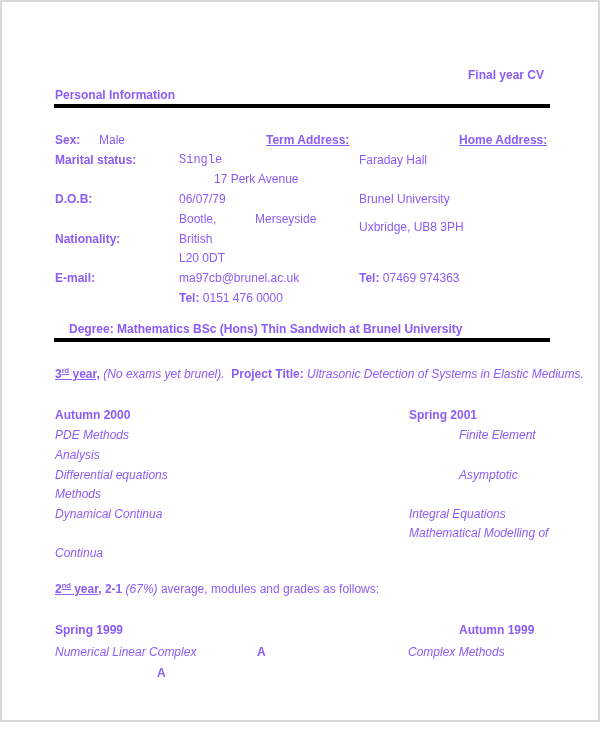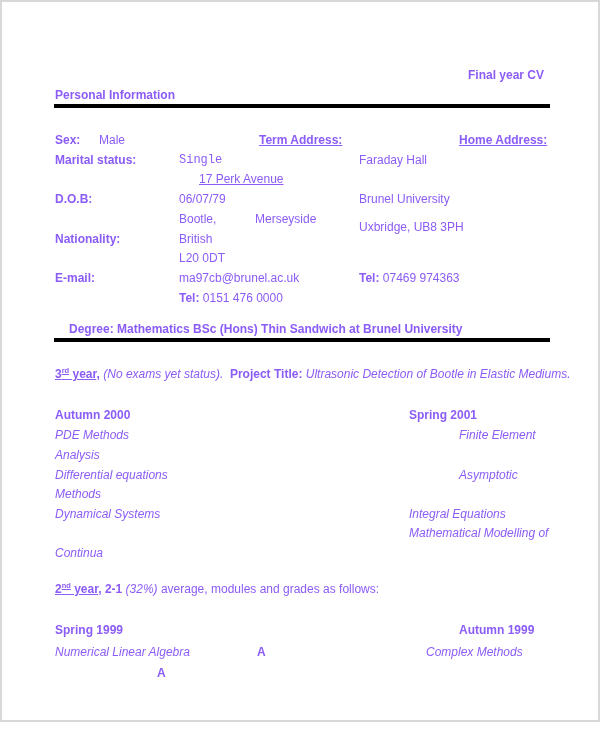--- a/index.html
+++ b/index.html
@@ -26,28 +26,28 @@
 
 <div class="page">
 
   <div class="t b" style="top:66px;right:54px;">Final year CV</div>
 
   <div class="t b" style="top:86px;left:53px;">Personal Information</div>
   <div class="bar" style="top:102px;left:52px;width:496px;"></div>
 
   <div class="t b" style="top:131px;left:53px;">Sex:</div>
   <div class="t" style="top:131px;left:97px;">Male</div>
-  <div class="t b u" style="top:131px;left:257px;">Term Address:</div>
+  <div class="t b u" style="top:131px;left:264px;">Term Address:</div>
   <div class="t b u" style="top:131px;left:457px;">Home Address:</div>
 
   <div class="t b" style="top:151px;left:53px;">Marital status:</div>
   <div class="t" style="top:151px;left:177px;font-family:Liberation Mono, monospace;">Single</div>
   <div class="t" style="top:151px;left:357px;">Faraday Hall</div>
 
-  <div class="t" style="top:170px;left:197px;text-decoration:underline;">17 Perk Avenue</div>
+  <div class="t" style="top:170px;left:212px;">17 Perk Avenue</div>
 
   <div class="t b" style="top:190px;left:53px;">D.O.B:</div>
   <div class="t" style="top:190px;left:177px;">06/07/79</div>
   <div class="t" style="top:190px;left:357px;">Brunel University</div>
 
   <div class="t" style="top:210px;left:177px;">Bootle,</div>
   <div class="t" style="top:210px;left:253px;">Merseyside</div>
 
   <div class="t b" style="top:230px;left:53px;">Nationality:</div>
   <div class="t" style="top:230px;left:177px;">British</div>
@@ -57,46 +57,46 @@
 
   <div class="t b" style="top:269px;left:53px;">E-mail:</div>
   <div class="t" style="top:269px;left:177px;">ma97cb@brunel.ac.uk</div>
   <div class="t" style="top:269px;left:357px;"><span class="b">Tel:</span><span> 07469 974363</span></div>
 
   <div class="t" style="top:289px;left:177px;text-align:right;"><span class="b">Tel:</span><span> 0151 476 0000</span></div>
 
   <div class="t b" style="top:320px;left:53px;padding-left:14px;">Degree: Mathematics BSc (Hons) Thin Sandwich at Brunel University</div>
   <div class="bar" style="top:336px;left:52px;width:496px;"></div>
 
-  <div class="t" style="top:365px;left:53px;"><span class="b u"><span>3</span><sup class="ss">rd</sup><span> year,</span></span><span class="i"> (No exams yet status).  </span><span class="b">Project Title: </span><span class="i">Ultrasonic Detection of Bootle in Elastic Mediums.</span></div>
+  <div class="t" style="top:365px;left:53px;"><span class="b u"><span>3</span><sup class="ss">rd</sup><span> year,</span></span><span class="i"> (No exams yet brunel).  </span><span class="b">Project Title: </span><span class="i">Ultrasonic Detection of Systems in Elastic Mediums.</span></div>
 
   <div class="t b" style="top:406px;left:53px;">Autumn 2000</div>
   <div class="t b" style="top:406px;left:407px;">Spring 2001</div>
 
   <div class="t i" style="top:426px;left:53px;">PDE Methods</div>
   <div class="t i" style="top:426px;left:457px;">Finite Element</div>
 
   <div class="t i" style="top:446px;left:53px;">Analysis</div>
 
   <div class="t i" style="top:466px;left:53px;">Differential equations</div>
   <div class="t i" style="top:466px;left:457px;">Asymptotic</div>
 
   <div class="t i" style="top:485px;left:53px;">Methods</div>
 
-  <div class="t i" style="top:505px;left:53px;">Dynamical Systems</div>
+  <div class="t i" style="top:505px;left:53px;">Dynamical Continua</div>
   <div class="t i" style="top:505px;left:407px;">Integral Equations</div>
 
   <div class="t i" style="top:524px;left:407px;">Mathematical Modelling of</div>
 
   <div class="t i" style="top:544px;left:53px;">Continua</div>
 
-  <div class="t" style="top:580px;left:53px;"><span class="b u"><span>2</span><sup class="ss">nd</sup><span> year,</span></span><span class="b"> 2-1 </span><span class="i">(32%)</span><span> average, modules and grades as follows:</span></div>
+  <div class="t" style="top:580px;left:53px;"><span class="b u"><span>2</span><sup class="ss">nd</sup><span> year,</span></span><span class="b"> 2-1 </span><span class="i">(67%)</span><span> average, modules and grades as follows:</span></div>
 
   <div class="t b" style="top:621px;left:53px;">Spring 1999</div>
   <div class="t b" style="top:621px;left:457px;">Autumn 1999</div>
 
-  <div class="t i" style="top:643px;left:53px;">Numerical Linear Algebra</div>
+  <div class="t i" style="top:643px;left:53px;">Numerical Linear Complex</div>
   <div class="t b" style="top:643px;left:255px;">A</div>
-  <div class="t i" style="top:643px;left:424px;">Complex Methods</div>
+  <div class="t i" style="top:643px;left:406px;">Complex Methods</div>
 
   <div class="t b" style="top:664px;left:155px;">A</div>
 
 </div>
 
 </body></html>

